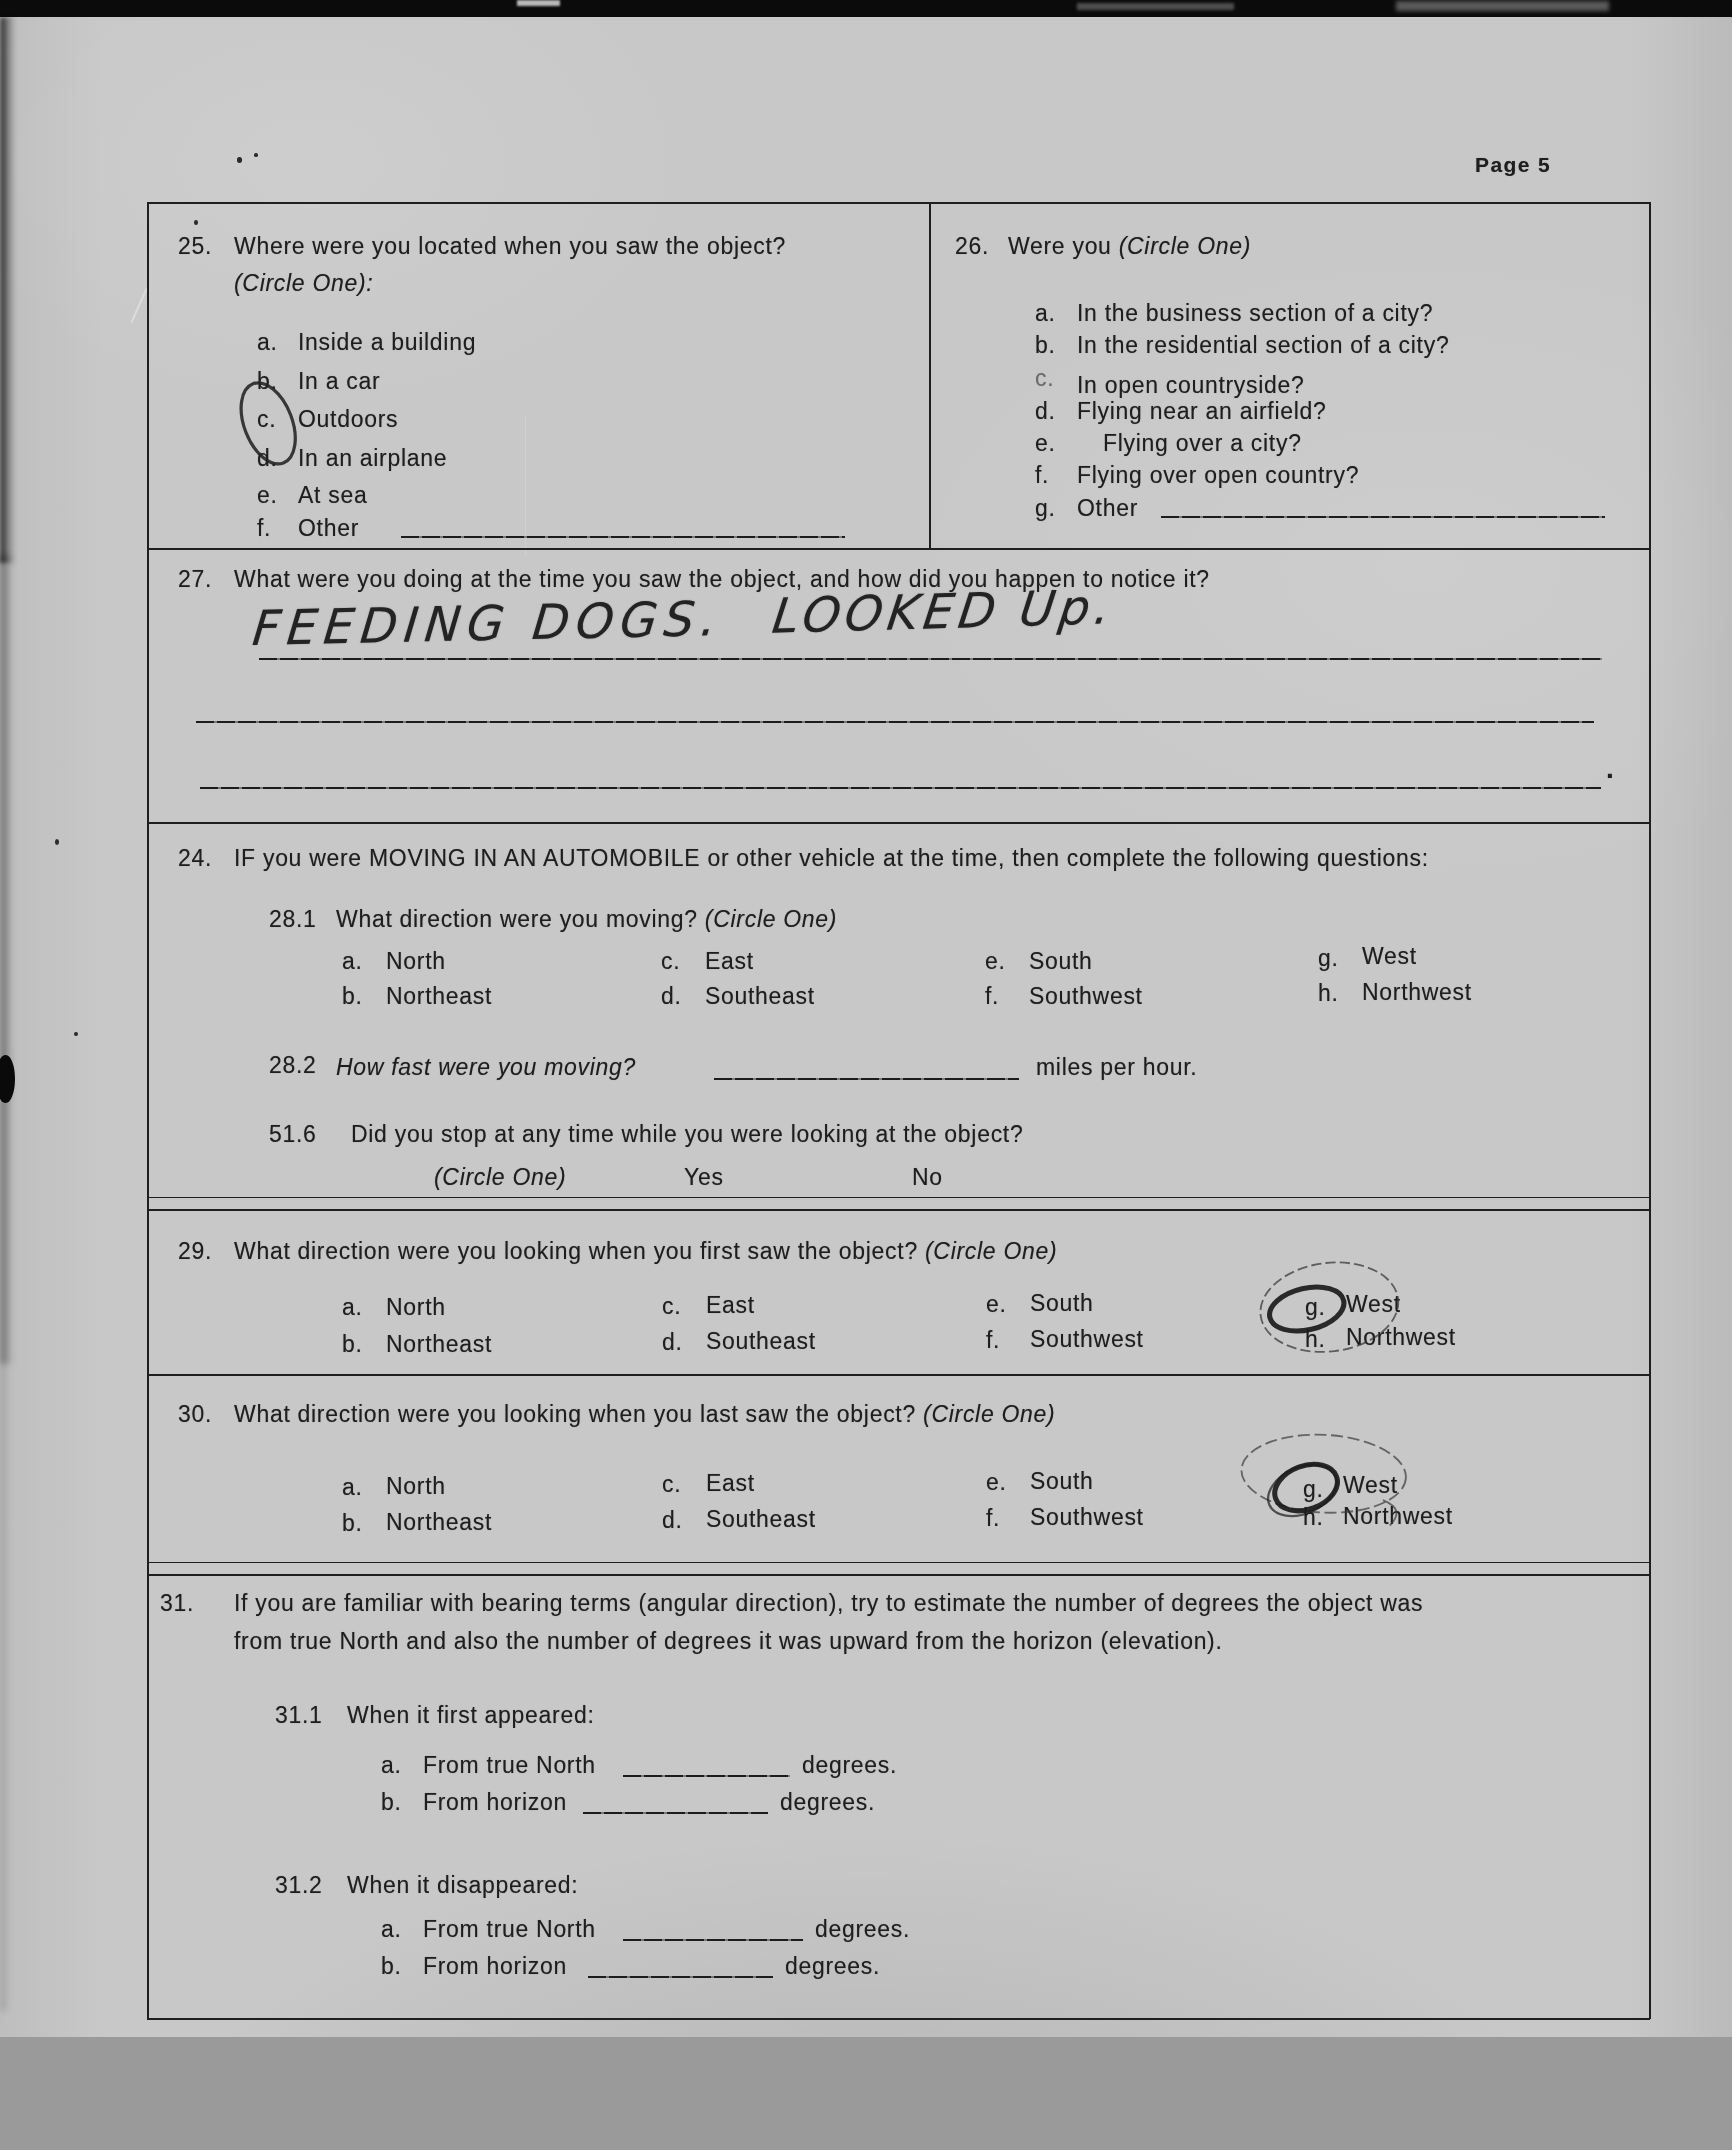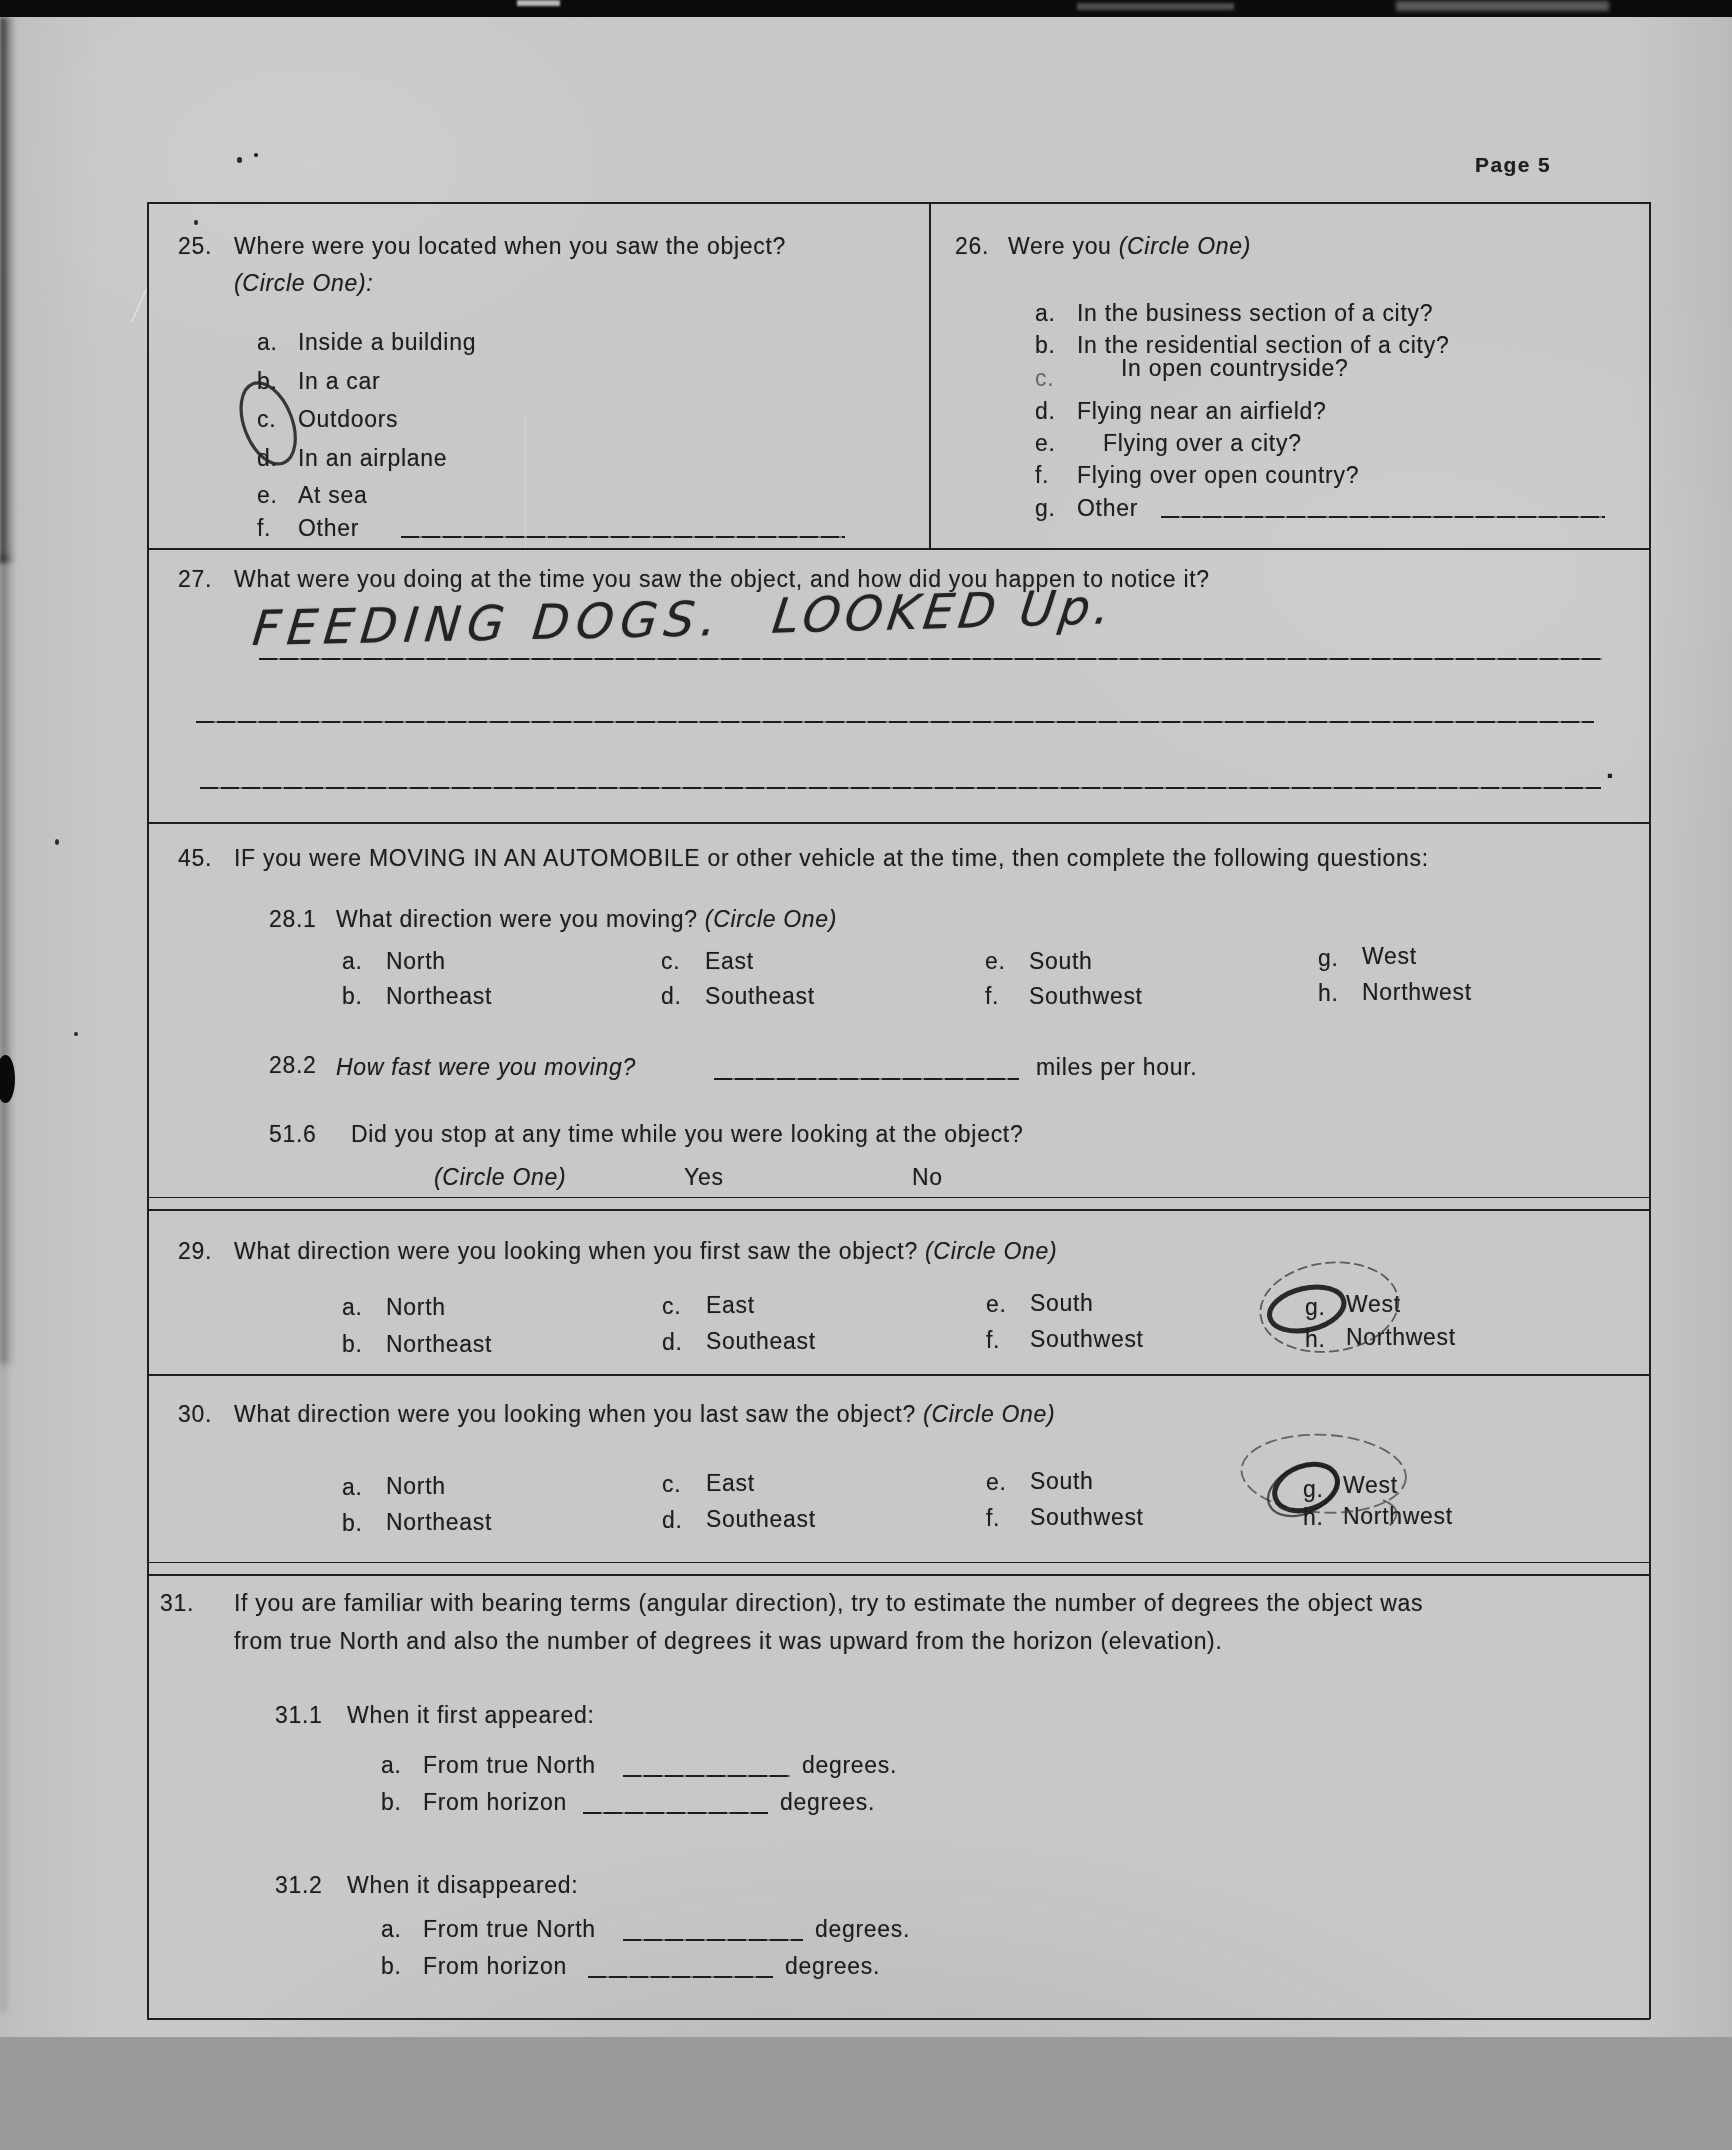--- a/index.html
+++ b/index.html
@@ -113,21 +113,21 @@
     <div class="t" style="left:1008px;top:233px;">
       <span>Were you</span>
       <span class="it">(Circle One)</span>
     </div>
 
     <div class="t" style="left:1035px;top:300px;">a.</div>
     <div class="t" style="left:1077px;top:300px;">In the business section of a city?</div>
     <div class="t" style="left:1035px;top:332px;">b.</div>
     <div class="t" style="left:1077px;top:332px;">In the residential section of a city?</div>
     <div class="t" style="left:1035px;top:365px;opacity:.55;">c.</div>
-    <div class="t" style="left:1077px;top:355px;margin-left:44px;">In open countryside?</div>
+    <div class="t" style="left:1077px;top:372px;">In open countryside?</div>
     <div class="t" style="left:1035px;top:398px;">d.</div>
     <div class="t" style="left:1077px;top:398px;">Flying near an airfield?</div>
     <div class="t" style="left:1035px;top:430px;">e.</div>
     <div class="t" style="left:1103px;top:430px;">Flying over a city?</div>
     <div class="t" style="left:1035px;top:462px;">f.</div>
     <div class="t" style="left:1077px;top:462px;">Flying over open country?</div>
     <div class="t" style="left:1035px;top:495px;">g.</div>
     <div class="t" style="left:1077px;top:495px;">Other</div>
     <div class="ul" style="left:1161px;top:516px;width:444px;"></div>
   </div>
@@ -139,21 +139,21 @@
     <div class="hand" style="left:253px;top:595px;font-size:48px;letter-spacing:6.5px;transform:rotate(-1.2deg) skewX(-7deg);">FEEDING DOGS.</div>
     <div class="hand" style="left:773px;top:583px;font-size:48px;letter-spacing:4.6px;transform:rotate(-1.6deg) skewX(-9deg);">LOOKED Up.</div>
 
     <div class="ul" style="left:259px;top:658px;width:1343px;"></div>
     <div class="ul" style="left:196px;top:721px;width:1398px;"></div>
     <div class="ul" style="left:200px;top:787px;width:1401px;"></div>
     <div class="t" style="left:1606px;top:753px;font-size:28px;font-weight:bold;">.</div>
   </div>
 
   <div>
-    <div class="t num" style="left:178px;top:845px;">45.</div>
+    <div class="t num" style="left:178px;top:845px;">24.</div>
     <div class="t" style="left:234px;top:845px;">IF you were MOVING IN AN AUTOMOBILE or other vehicle at the time, then complete the following questions:</div>
 
     <div class="t" style="left:269px;top:906px;">28.1</div>
     <div class="t" style="left:336px;top:906px;">
       <span>What direction were you moving?</span>
       <span class="it">(Circle One)</span>
     </div>
 
     <div class="t" style="left:342px;top:948px;">a.</div>
     <div class="t" style="left:386px;top:948px;">North</div>

